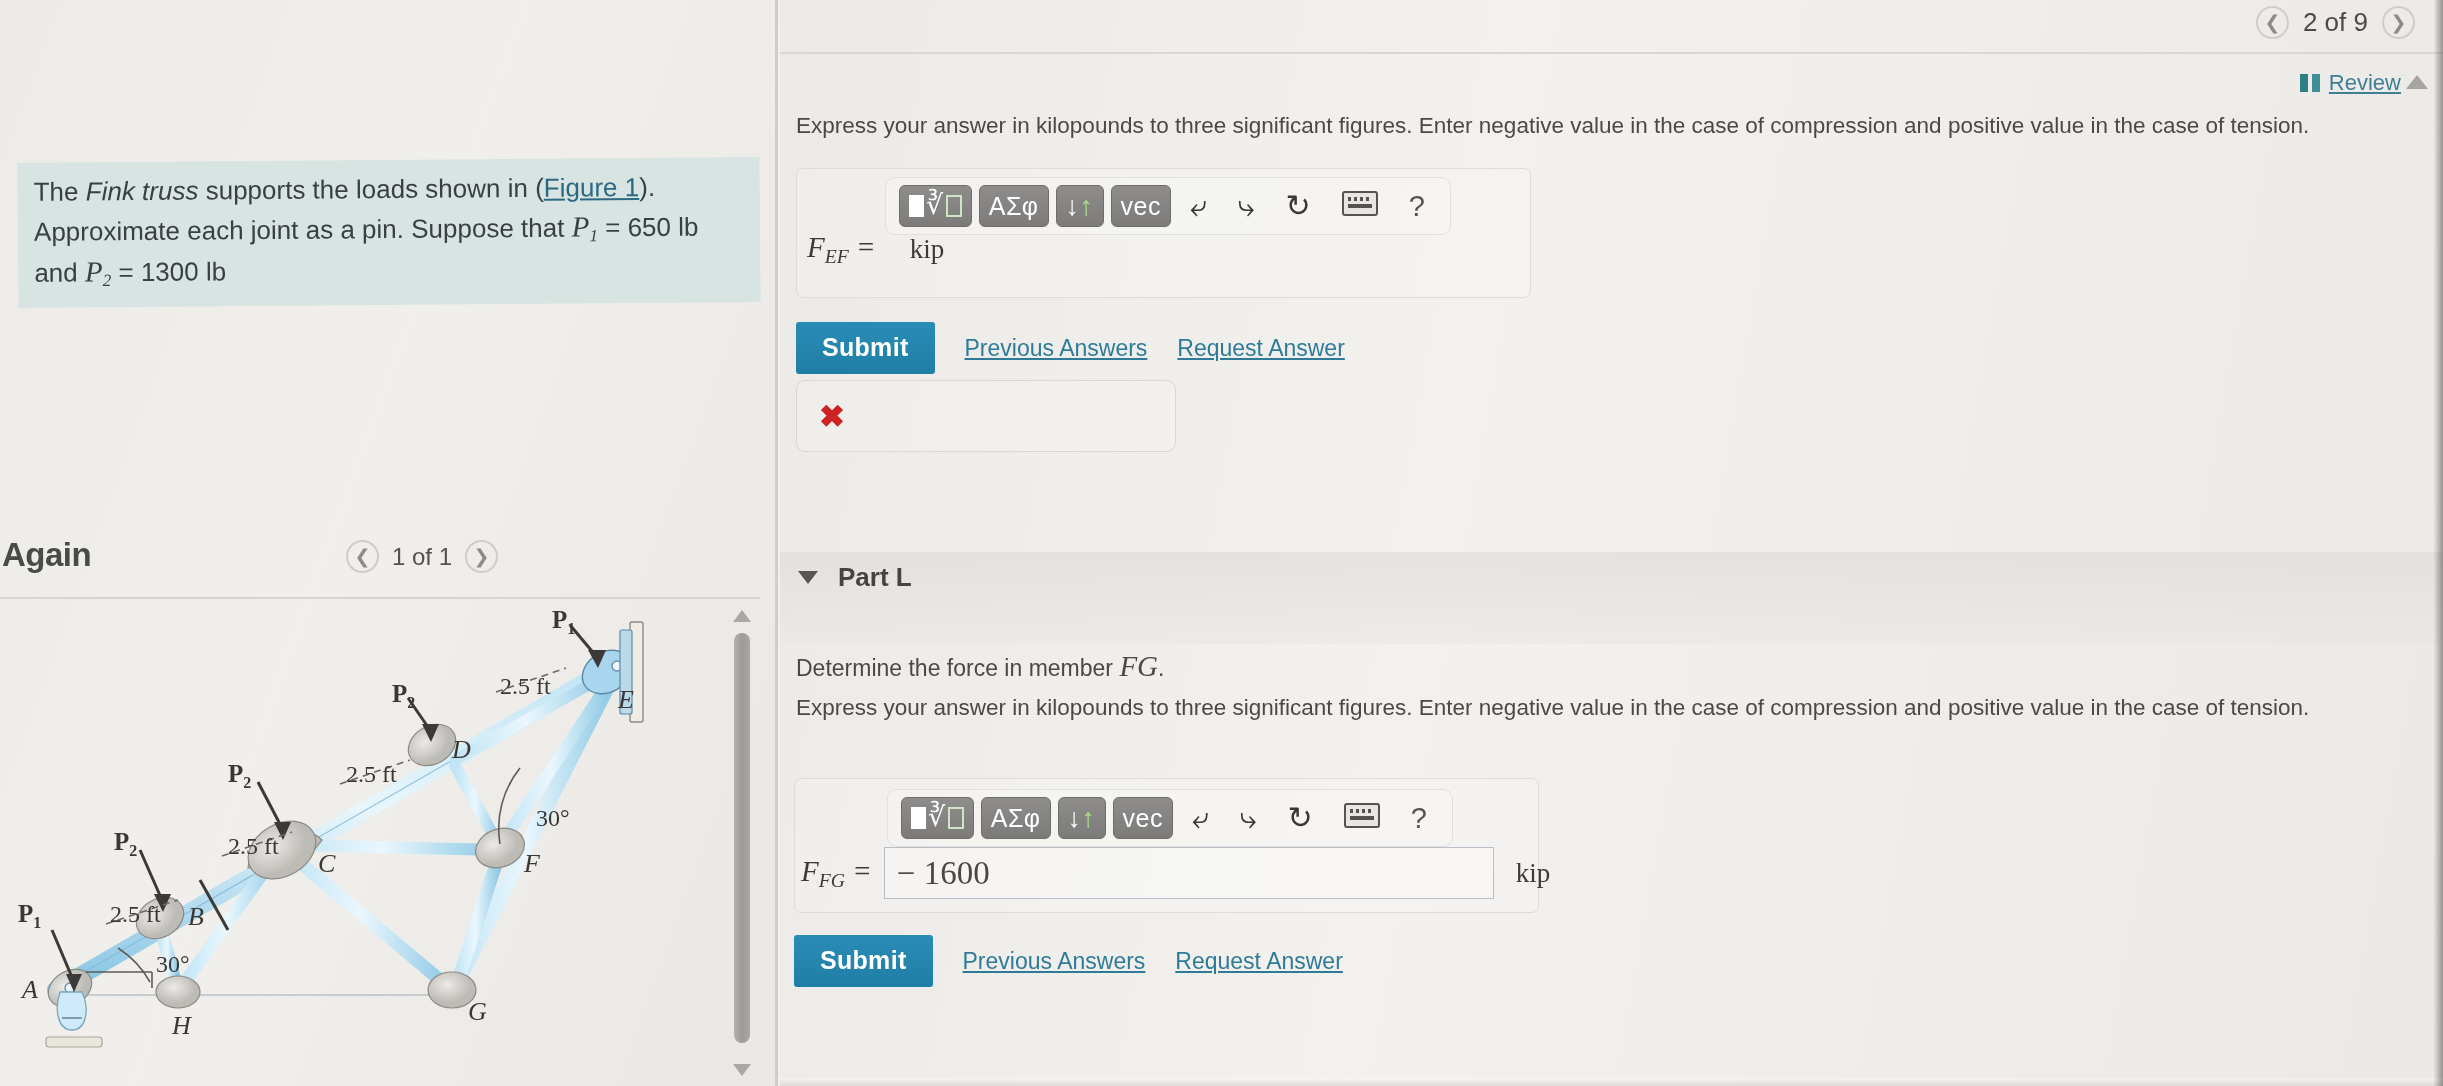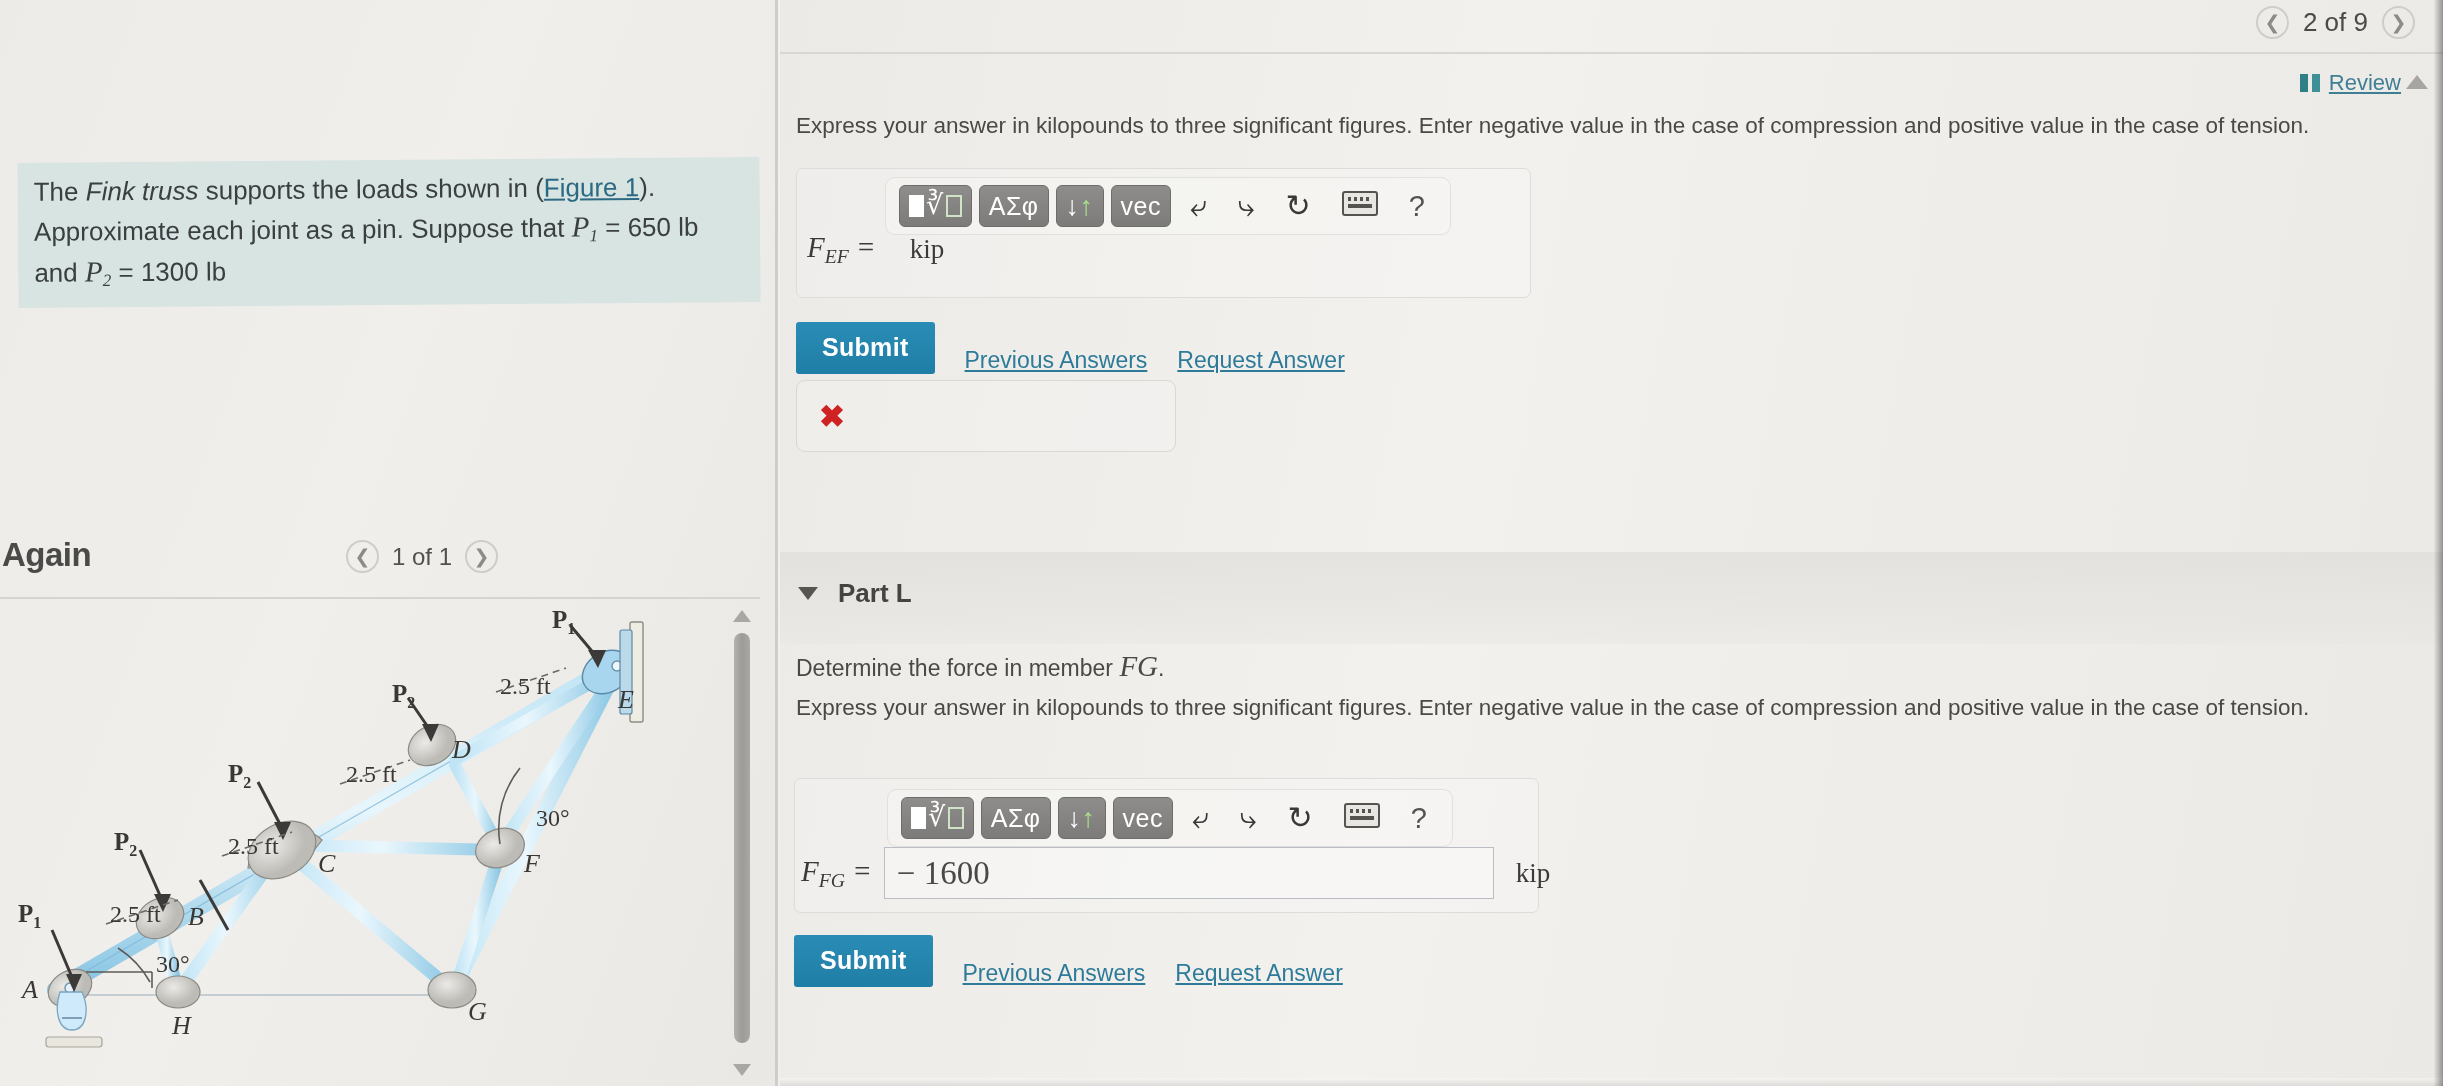--- a/index.html
+++ b/index.html
@@ -168,21 +168,21 @@
     font-size: 33px; color: #4a4846; padding: 0 12px;
     line-height: 50px; overflow: hidden; white-space: nowrap;
   }
   #input-1 { width: 600px; }
   #input-2 { width: 610px; }
   .unit-label {
     font-family: "Liberation Serif", serif; font-size: 27px;
     color: #3c3a38; margin-left: 22px;
   }
 
-  .submit-row { position: absolute; display: flex; align-items: flex-end; gap: 30px; }
+  .submit-row { position: absolute; display: flex; align-items: center; gap: 30px; }
   #submit-row-1 { left: 16px; top: 322px; }
   #submit-row-2 { left: 14px; top: 935px; }
   .submit-btn {
     background: linear-gradient(180deg,#2a8cb5,#1f7ea6);
     color: #fff; font-size: 25px; font-weight: bold;
     padding: 11px 26px 12px 26px; border: none; border-radius: 3px;
     letter-spacing: 0.3px;
   }
   .link-btn {
     font-size: 23px; color: #2d7b99; text-decoration: underline;
@@ -195,21 +195,21 @@
     background: rgba(255,255,255,0.16);
   }
   #x-icon { color: #cf2222; font-size: 31px; font-weight: bold; line-height: 1; }
   #feedback-text { font-size: 24px; font-weight: bold; color: #4a4846; }
 
   #part-band {
     position: absolute; left: 0; top: 552px; width: 1663px; height: 92px;
     background: linear-gradient(180deg,rgba(224,222,218,0.75),rgba(233,231,227,0.55));
   }
   #part-header {
-    position: absolute; left: 18px; top: 26px;
+    position: absolute; left: 18px; top: 10px;
     display: flex; align-items: center; gap: 20px;
   }
   #part-caret {
     width: 0; height: 0;
     border-left: 10px solid transparent; border-right: 10px solid transparent;
     border-top: 13px solid #57554f;
   }
   #part-title { font-size: 26px; font-weight: bold; color: #46443f; }
 
   #right-scroll-up {

